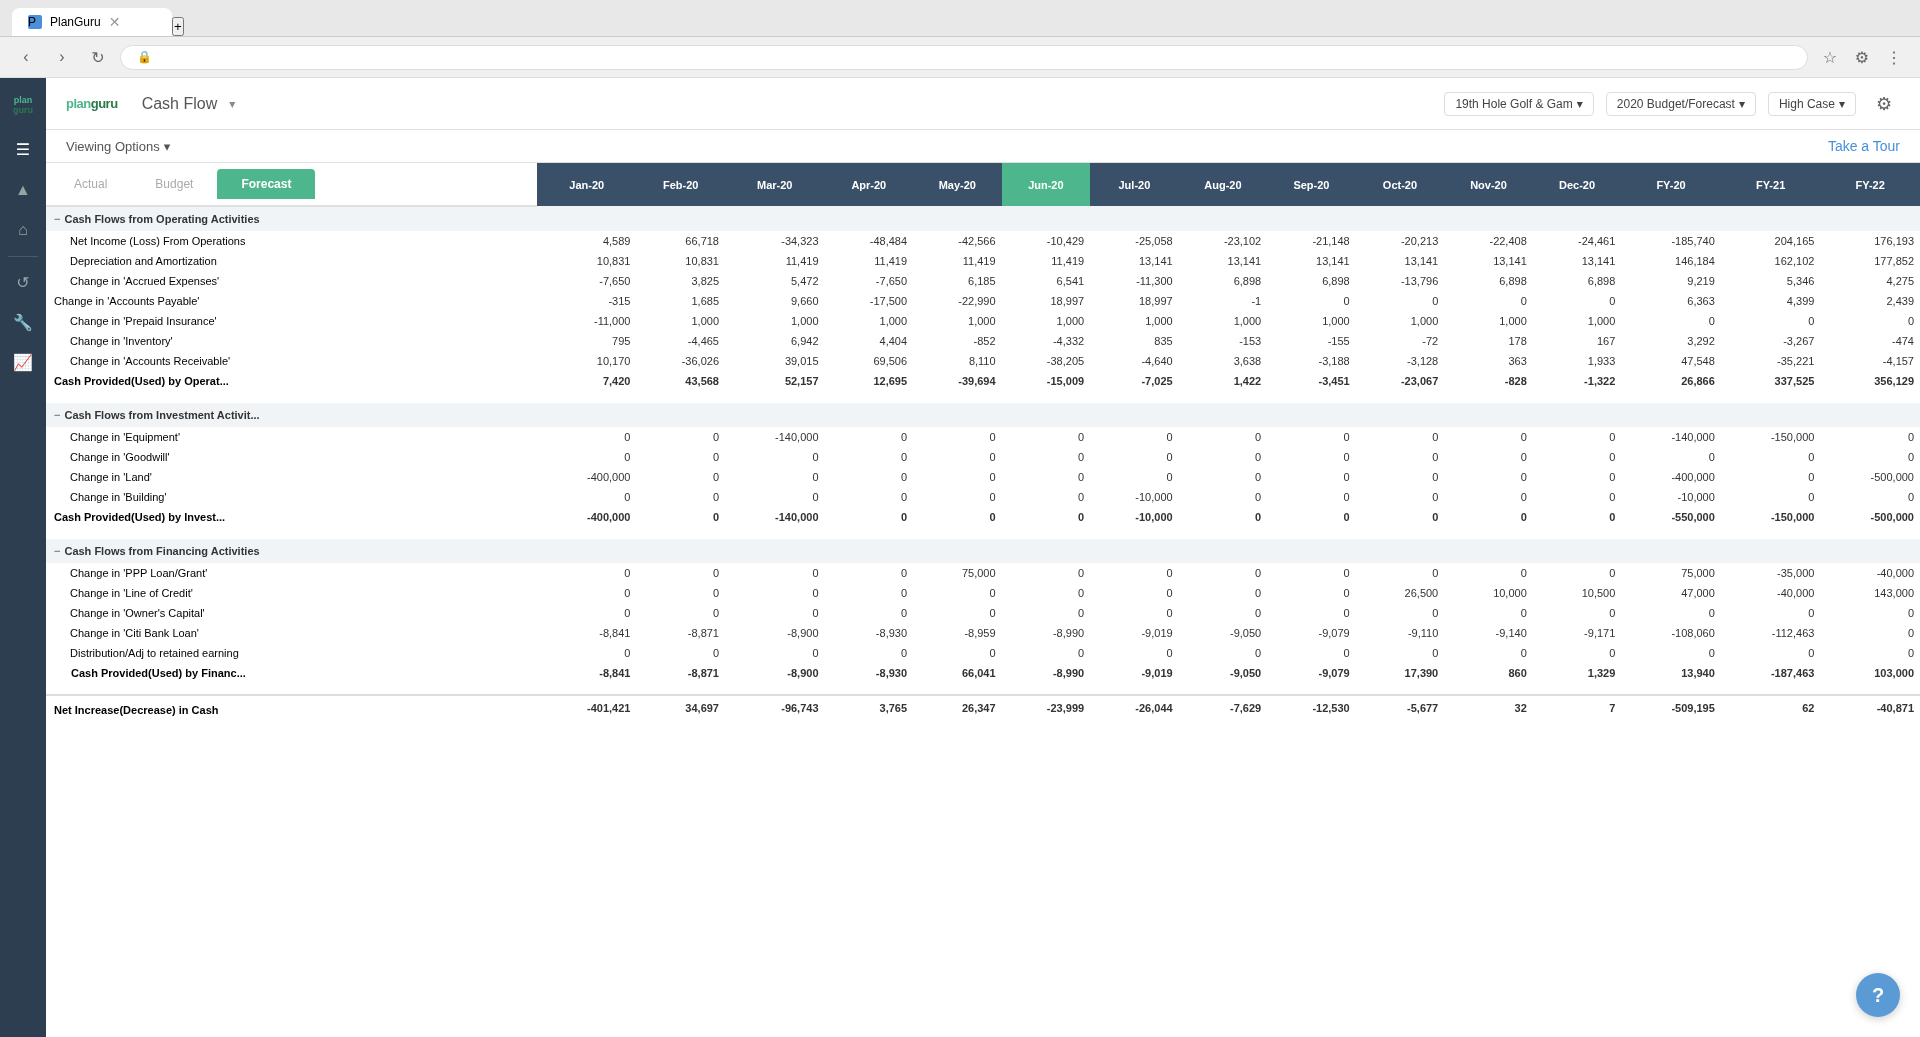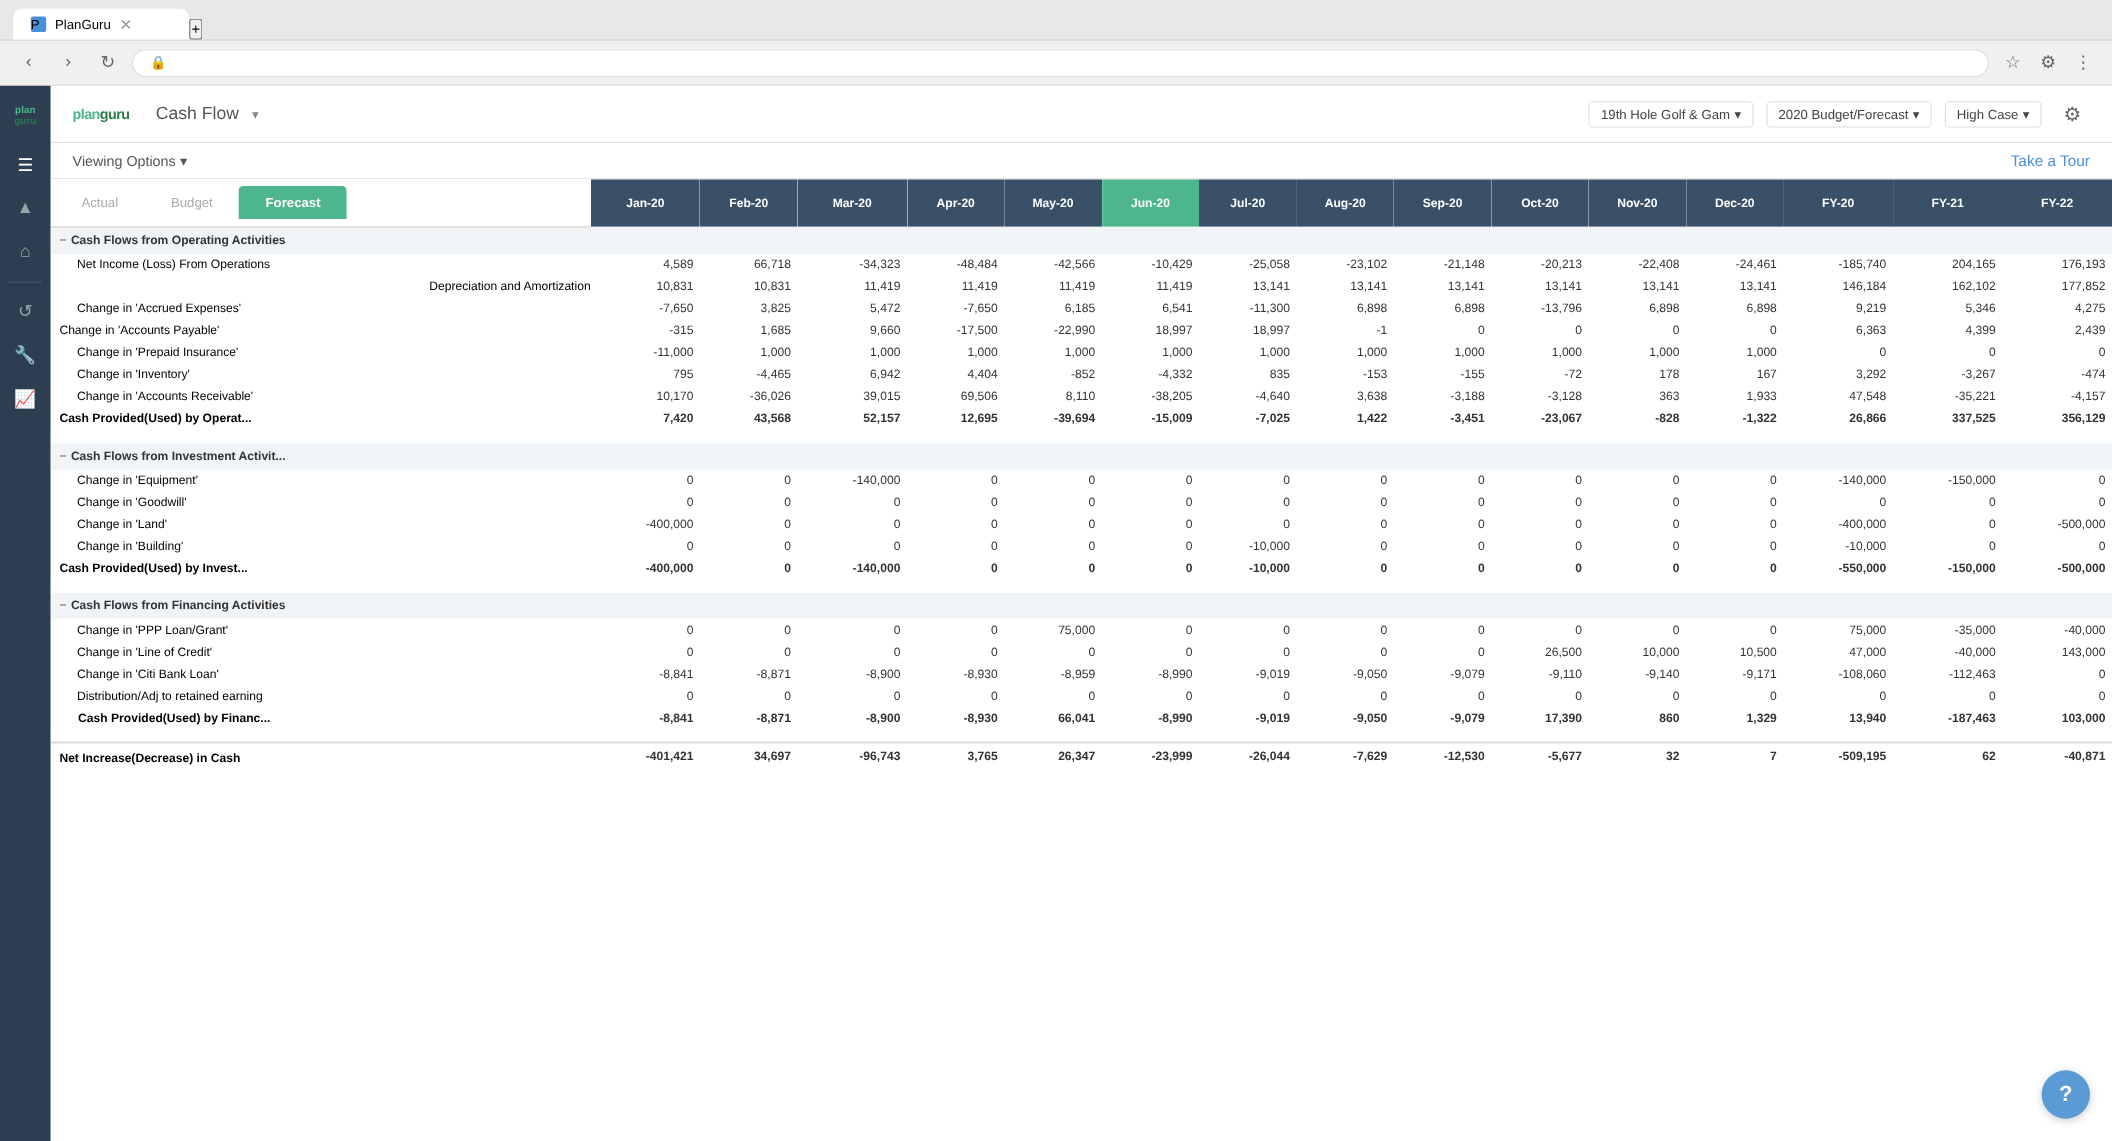--- a/index.html
+++ b/index.html
@@ -191,21 +191,21 @@
               <td class="col-value" style="color: rgb(51, 51, 51);">-23,102</td>
               <td class="col-value" style="color: rgb(51, 51, 51);">-21,148</td>
               <td class="col-value" style="color: rgb(51, 51, 51);">-20,213</td>
               <td class="col-value" style="color: rgb(51, 51, 51);">-22,408</td>
               <td class="col-value" style="color: rgb(51, 51, 51);">-24,461</td>
               <td class="col-value" style="color: rgb(51, 51, 51);">-185,740</td>
               <td class="col-value">204,165</td>
               <td class="col-value">176,193</td>
             </tr>
             <tr>
-              <td class="col-first" style="padding-left: 24px; text-align: right;">Depreciation and Amortization</td>
+              <td class="col-first" style="padding-left: 24px;">Depreciation and Amortization</td>
               <td class="col-value">10,831</td>
               <td class="col-value">10,831</td>
               <td class="col-value">11,419</td>
               <td class="col-value">11,419</td>
               <td class="col-value">11,419</td>
               <td class="col-value">11,419</td>
               <td class="col-value">13,141</td>
               <td class="col-value">13,141</td>
               <td class="col-value">13,141</td>
               <td class="col-value">13,141</td>
@@ -455,20 +455,38 @@
               <td class="col-value">0</td>
               <td class="col-value">0</td>
               <td class="col-value">26,500</td>
               <td class="col-value">10,000</td>
               <td class="col-value">10,500</td>
               <td class="col-value">47,000</td>
               <td class="col-value" style="color: rgb(51, 51, 51);">-40,000</td>
               <td class="col-value">143,000</td>
             </tr>
             <tr>
+              <td class="col-first" style="padding-left: 24px;">Change in 'Owner's Capital'</td>
+              <td class="col-value">0</td>
+              <td class="col-value">0</td>
+              <td class="col-value">0</td>
+              <td class="col-value">0</td>
+              <td class="col-value">0</td>
+              <td class="col-value">0</td>
+              <td class="col-value">0</td>
+              <td class="col-value">0</td>
+              <td class="col-value">0</td>
+              <td class="col-value">0</td>
+              <td class="col-value">0</td>
+              <td class="col-value">0</td>
+              <td class="col-value">0</td>
+              <td class="col-value">0</td>
+              <td class="col-value">0</td>
+            </tr>
+            <tr>
               <td class="col-first" style="padding-left: 24px;">Change in 'Citi Bank Loan'</td>
               <td class="col-value" style="color: rgb(51, 51, 51);">-8,841</td>
               <td class="col-value" style="color: rgb(51, 51, 51);">-8,871</td>
               <td class="col-value" style="color: rgb(51, 51, 51);">-8,900</td>
               <td class="col-value" style="color: rgb(51, 51, 51);">-8,930</td>
               <td class="col-value" style="color: rgb(51, 51, 51);">-8,959</td>
               <td class="col-value" style="color: rgb(51, 51, 51);">-8,990</td>
               <td class="col-value" style="color: rgb(51, 51, 51);">-9,019</td>
               <td class="col-value" style="color: rgb(51, 51, 51);">-9,050</td>
               <td class="col-value" style="color: rgb(51, 51, 51);">-9,079</td>

